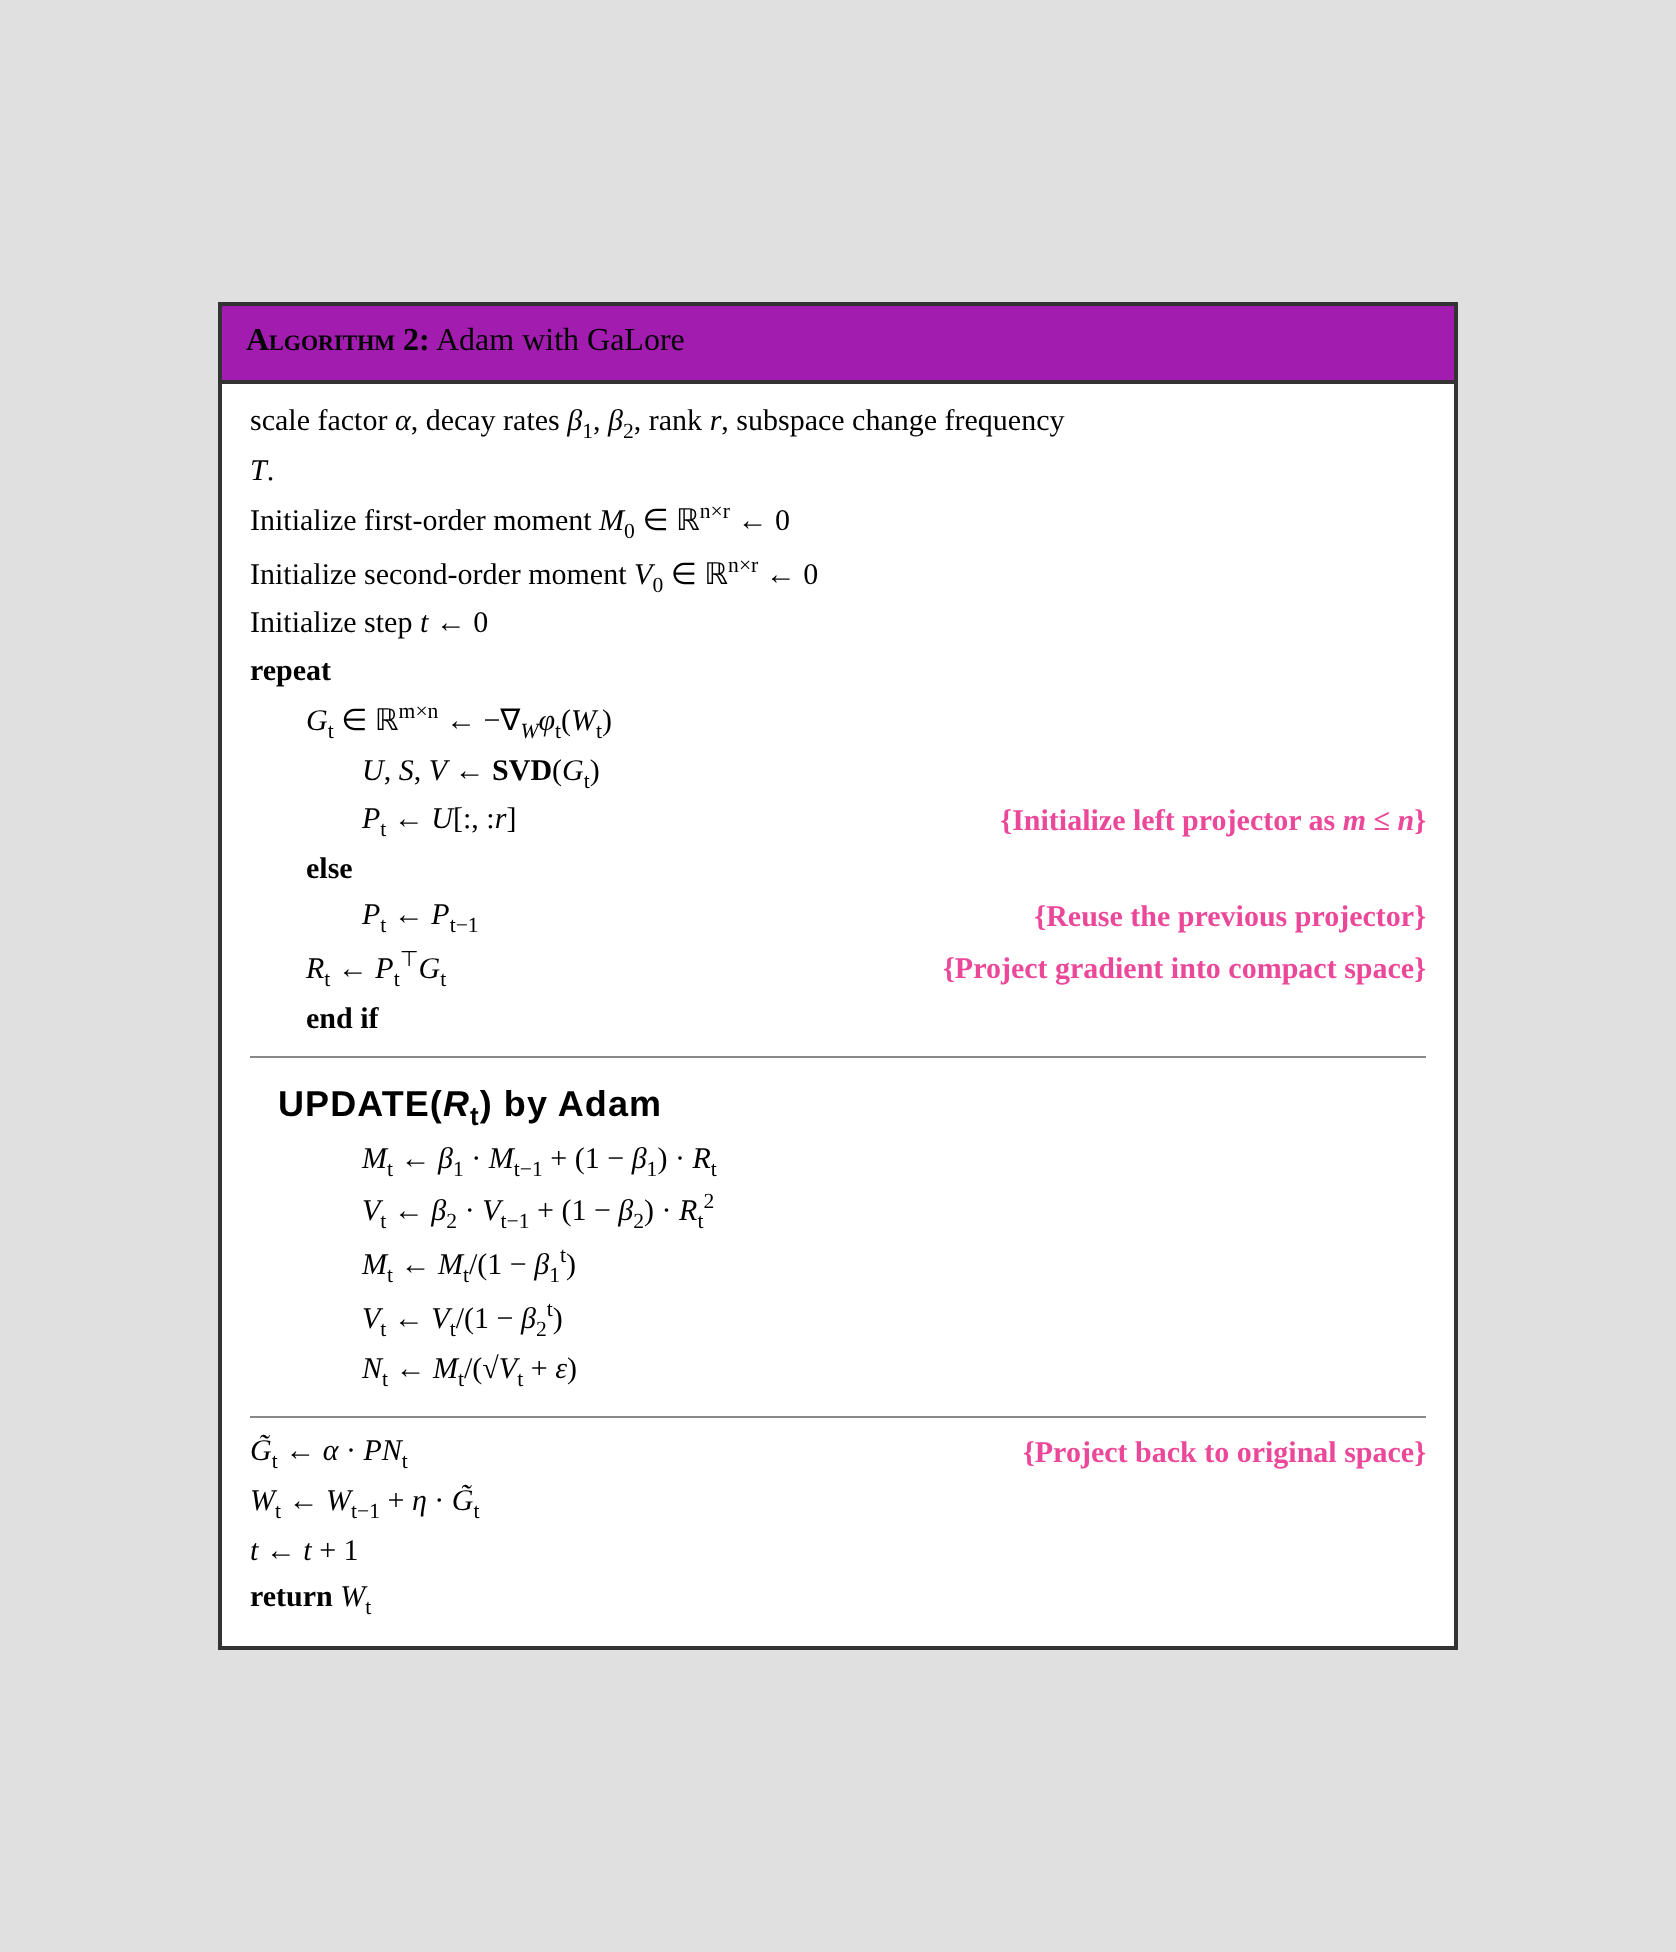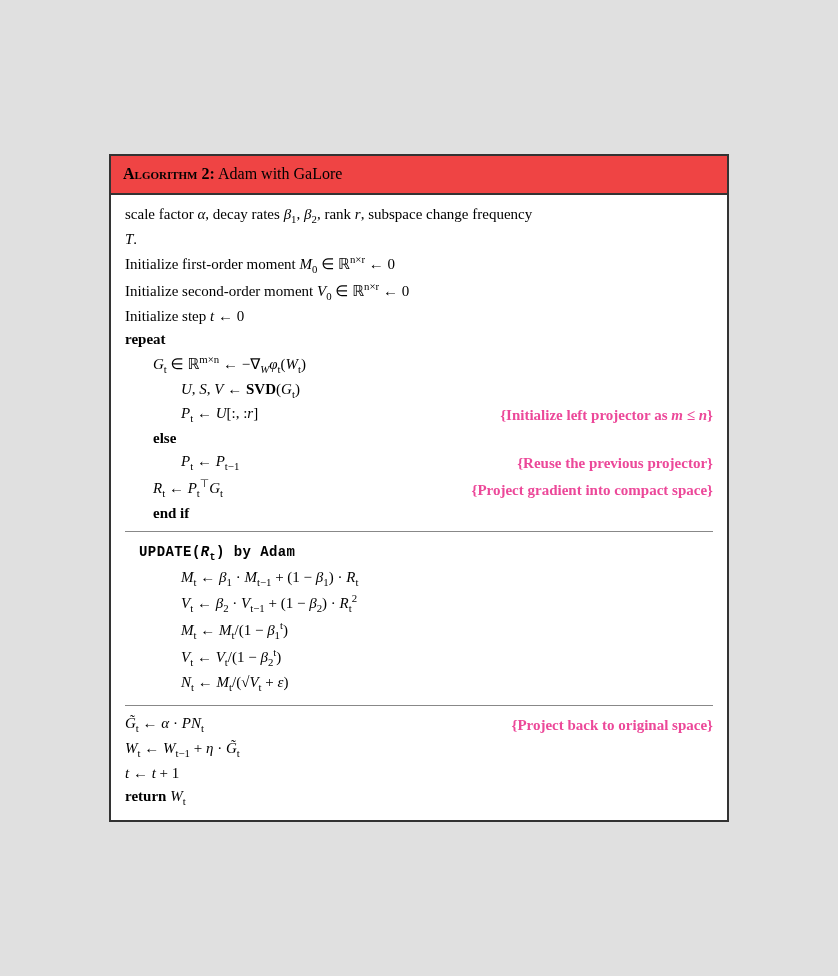--- a/index.html
+++ b/index.html
@@ -20,21 +20,21 @@
     .algorithm-box {
       background: #ffffff;
       border: 2px solid #333;
       width: 620px;
       padding: 0;
       font-size: 15px;
       line-height: 1.55;
     }
 
     .algorithm-title {
-      background: #ef4444;
+      background: #a21caf;
       border-bottom: 2px solid #333;
       padding: 6px 12px;
       font-size: 16px;
     }
 
     .algorithm-title span.alg-label {
       font-variant: small-caps;
       font-weight: bold;
     }
 
@@ -59,21 +59,21 @@
       padding-left: 56px;
     }
 
     .kw {
       font-weight: bold;
     }
 
     .line-with-comment {
       display: flex;
       justify-content: space-between;
-      align-items: flex-end;
+      align-items: center;
     }
 
     .line-with-comment .code-part {
       flex: 0 0 auto;
     }
 
     .line-with-comment .comment-part {
       flex: 0 0 auto;
       margin-left: 10px;
       color: #ec4899;
@@ -84,22 +84,22 @@
       border: none;
       border-top: 1.5px solid #888;
       margin: 6px 0;
     }
 
     .update-block {
       padding: 4px 0 4px 0;
     }
 
     .update-header {
-      font-family: Liberation Mono, monospace;
-      font-size: 14px;
+      font-family: Liberation Sans, sans-serif;
+      font-size: 18px;
       font-weight: bold;
       padding-left: 14px;
       letter-spacing: 0.03em;
     }
 
     sup {
       font-size: 0.72em;
       vertical-align: super;
     }
 

